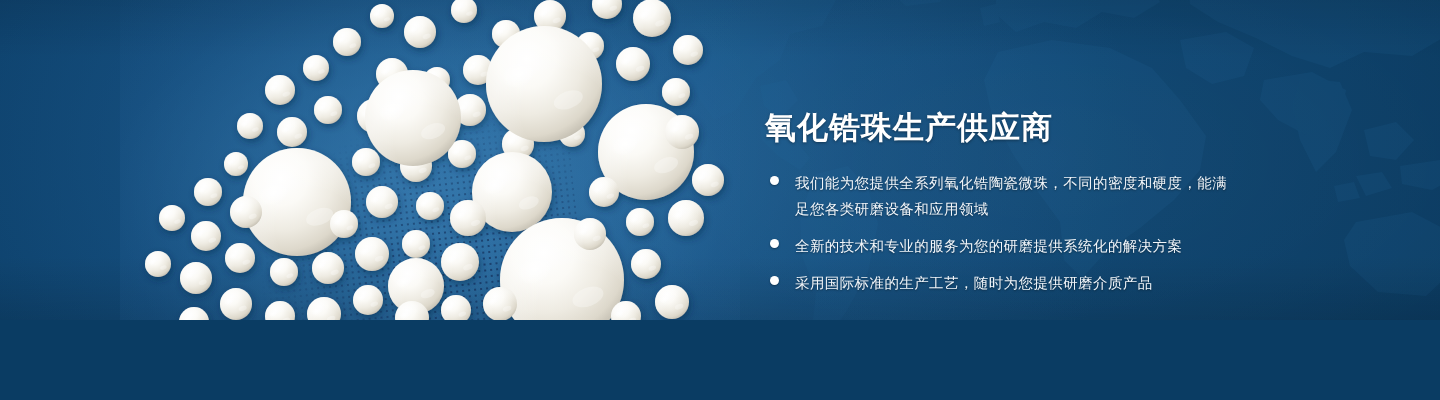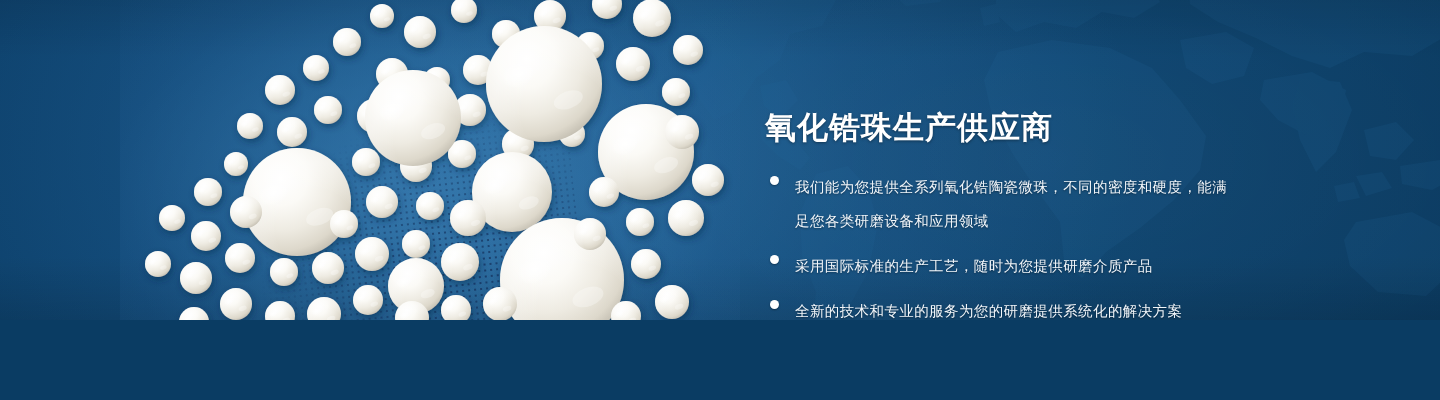--- a/index.html
+++ b/index.html
@@ -91,21 +91,21 @@
   .dot {
     flex:0 0 auto;
     width:9px; height:9px;
     margin:6px 16px 0 5px;
     border-radius:50%;
     background:#ffffff;
     box-shadow:0 1px 2px rgba(0,0,0,0.35);
   }
   .btext {
     font-size:14.5px;
-    line-height:34px;
+    line-height:26px;
     color:#f2f6fa;
     letter-spacing:0.4px;
     text-shadow:0 1px 2px rgba(0,0,0,0.40);
   }
 </style>
 </head>
 <body>
 
 <div class="banner">
 
@@ -284,22 +284,22 @@
   <div class="copy">
     <div class="headline">氧化锆珠生产供应商</div>
 
     <div class="bullets">
       <div class="bullet">
         <span class="dot"></span>
         <span class="btext">我们能为您提供全系列氧化锆陶瓷微珠，不同的密度和硬度，能满足您各类研磨设备和应用领域</span>
       </div>
       <div class="bullet">
         <span class="dot"></span>
-        <span class="btext">采用国际标准的生产工艺，随时为您提供研磨介质产品</span>
+        <span class="btext">全新的技术和专业的服务为您的研磨提供系统化的解决方案</span>
       </div>
       <div class="bullet">
         <span class="dot"></span>
-        <span class="btext">全新的技术和专业的服务为您的研磨提供系统化的解决方案</span>
+        <span class="btext">采用国际标准的生产工艺，随时为您提供研磨介质产品</span>
       </div>
     </div>
   </div>
 
 </div>
 
 </body></html>

